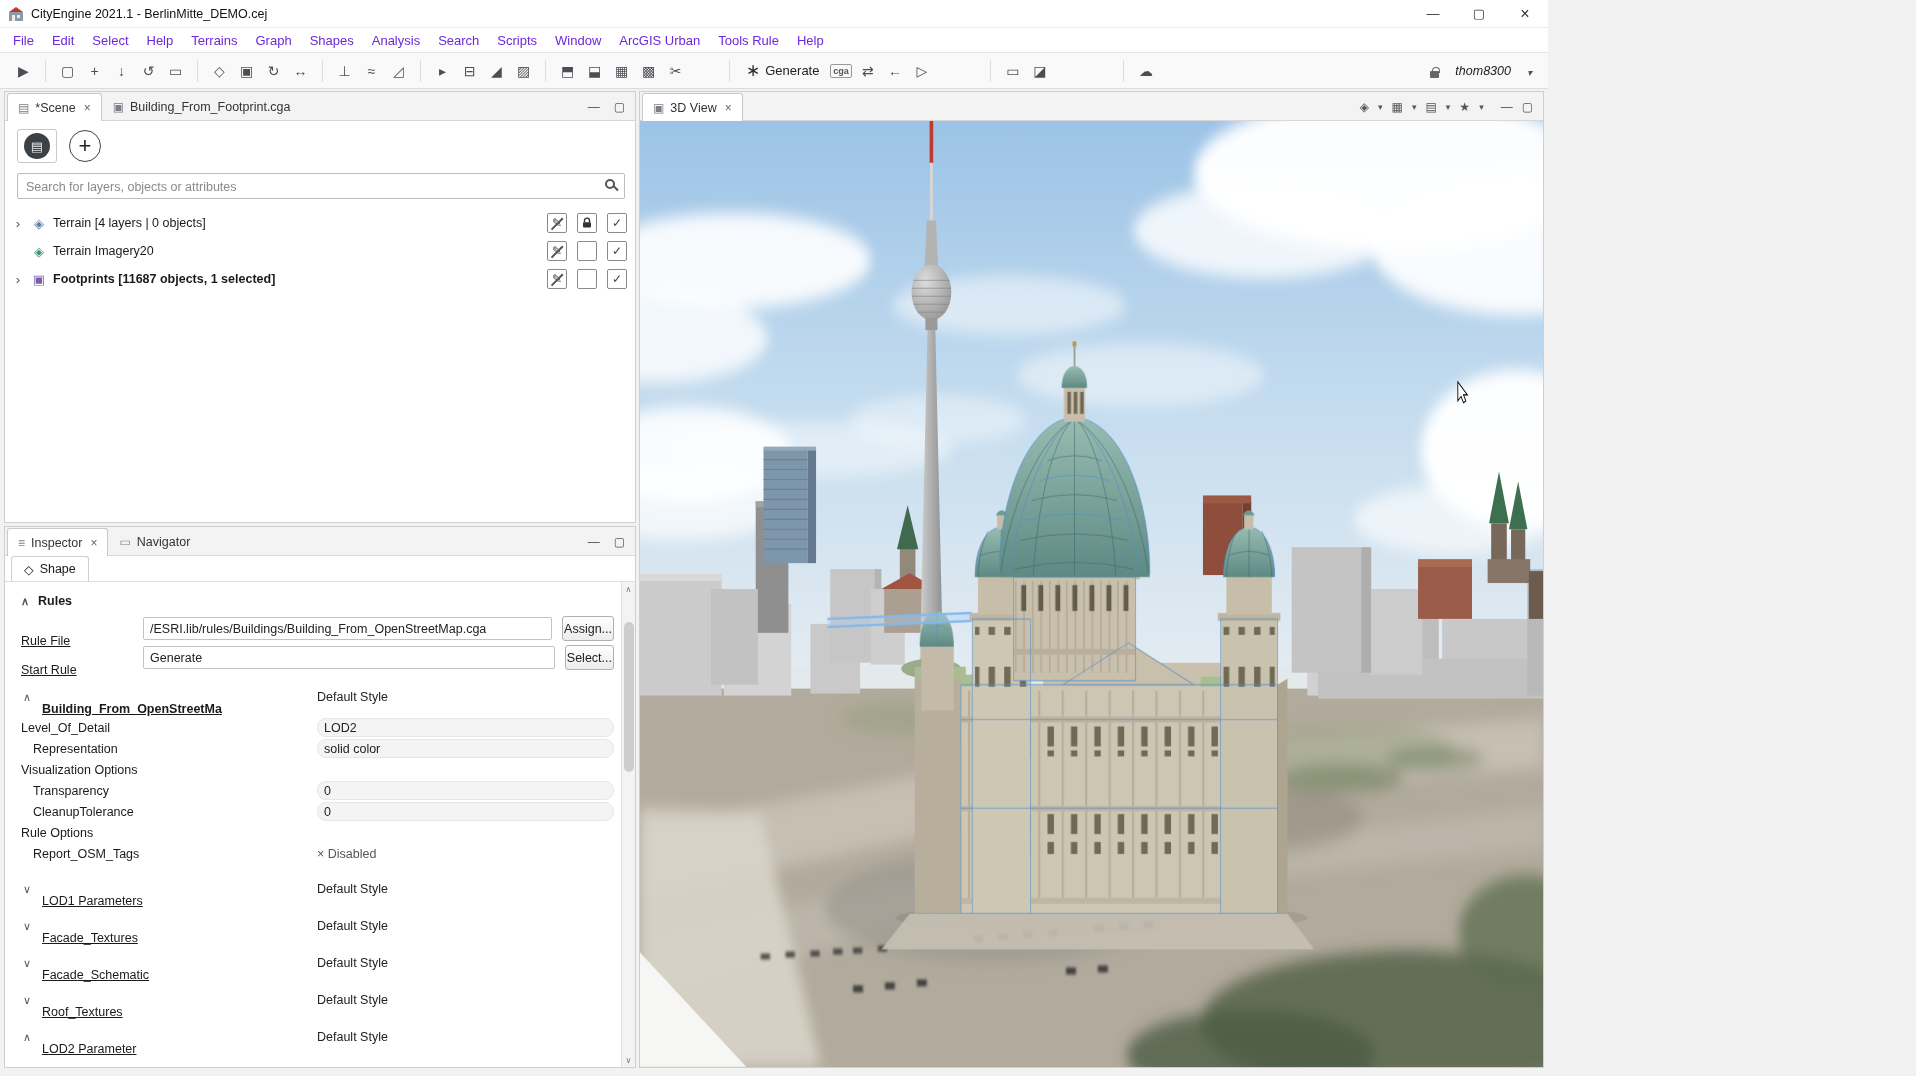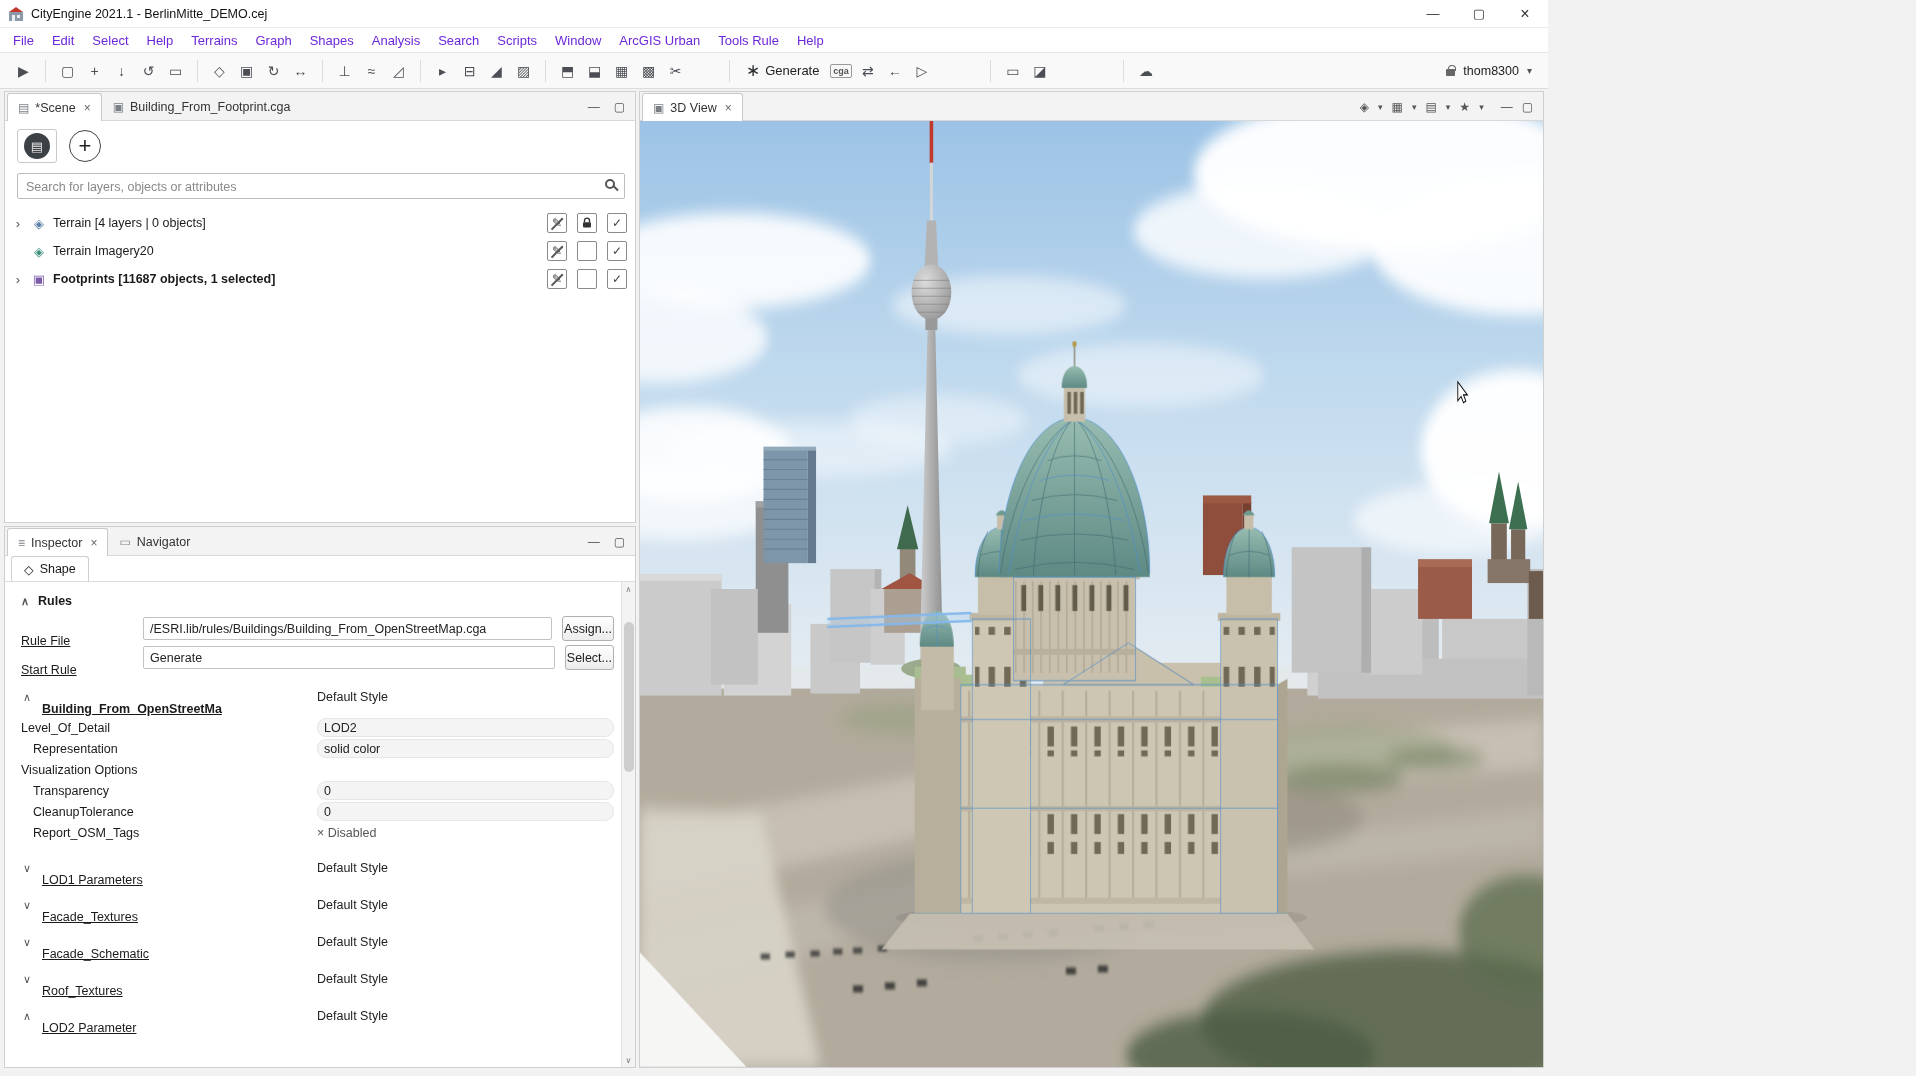--- a/index.html
+++ b/index.html
@@ -19,21 +19,21 @@
   .menu-item { padding:3px 9px; font-size:13px; color:#6d28d9; }
 
   
   .toolbar { height:36px; background:#f9f9f9; display:flex; align-items:center; padding:0 10px; border-bottom:1px solid #dcdcdc; }
   .tbtn { width:27px; height:27px; border:none; background:transparent; display:flex; align-items:center; justify-content:center; color:#4b4f55; font-size:14px; cursor:default; }
   .tbtn .gl { pointer-events:none; }
   .tsep { width:1px; height:22px; background:#ddd; margin:0 8px; }
   .gen-btn { display:flex; align-items:center; gap:5px; height:27px; padding:0 8px; border:none; background:transparent; font-size:13px; color:#222; }
   .gen-star { color:#2b2f33; font-size:17px; line-height:10px; }
   .cga-badge { font-size:9px; font-weight:bold; color:#555; border:1px solid #999; border-radius:2px; padding:1px 2px; }
-  .user-area { margin-left:auto; display:flex; align-items:center; gap:8px; font-size:12.5px; color:#222; padding-right:6px; }
+  .user-area { margin-left:auto; display:flex; align-items:flex-end; gap:16px; font-size:12.5px; color:#222; padding-right:6px;font-style:italic; }
   .mini-lock { width:9px; height:7px; background:#666; border-radius:1px; position:relative; margin-top:4px; }
   .mini-lock::before { content:""; position:absolute; left:1.5px; top:-4px; width:6px; height:5px; border:1.5px solid #666; border-bottom:none; border-radius:4px 4px 0 0; }
 
   
   .workspace { flex:1; display:flex; gap:3px; padding:2px 4px 8px 4px; background:#f2f2f2; min-height:0; }
   .left-col { width:632px; display:flex; flex-direction:column; gap:3px; min-height:0; }
   .panel { background:#fff; border:1px solid #cfcfcf; display:flex; flex-direction:column; min-height:0; }
 
   .tab-bar { height:29px; background:#f3f3f3; border-bottom:1px solid #d8d8d8; display:flex; align-items:flex-end; padding-left:2px; }
   .tab { display:flex; align-items:center; gap:6px; height:28px; padding:0 10px; font-size:12.5px; color:#333;
@@ -390,20 +390,23 @@
           <div class="irow">
             <span class="lbl">Visualization Options</span>
           </div>
           <div class="irow">
             <span class="lbl ind">Transparency</span>
             <span class="field">0</span>
           </div>
           <div class="irow">
             <span class="lbl ind">CleanupTolerance</span>
             <span class="field">0</span>
+          </div>
+          <div class="irow">
+            <span class="lbl">Rule Options</span>
           </div>
           <div class="irow">
             <span class="lbl ind">Report_OSM_Tags</span>
             <span class="plain-val dim">
               <span>×</span>
               <span>Disabled</span>
             </span>
           </div>
 
           <div class="grp-row">

